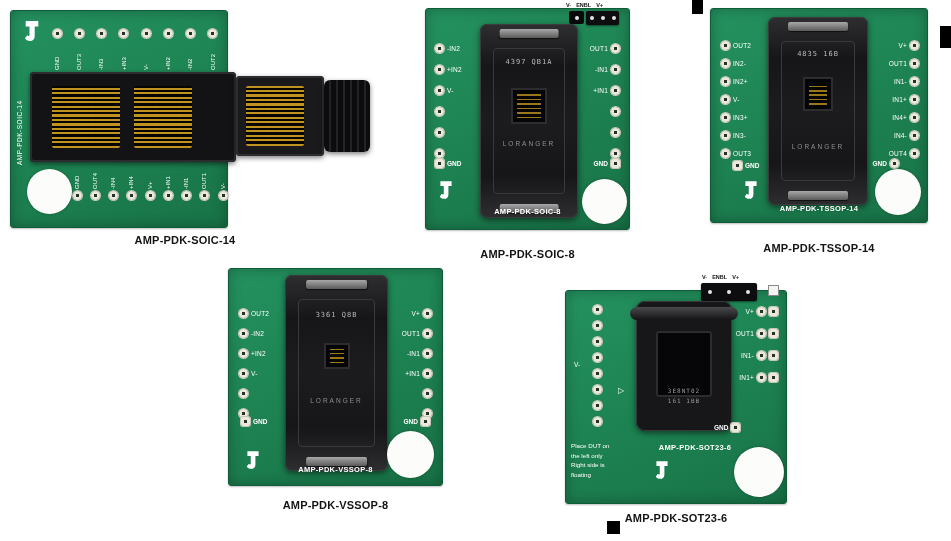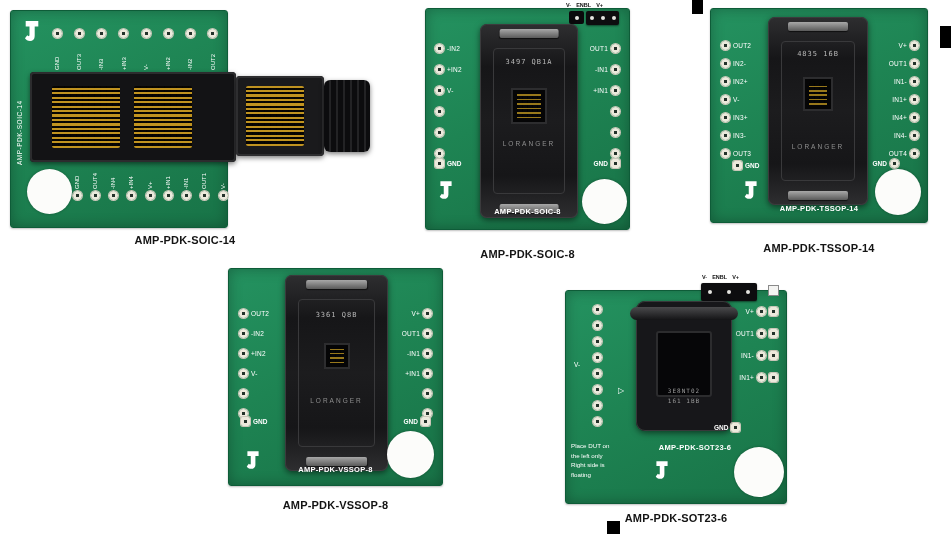--- a/index.html
+++ b/index.html
@@ -373,21 +373,21 @@
     <div class="gnd g2l">
       <span class="pad sq"></span>
       <span>GND</span>
     </div>
     <div class="gnd g2r">
       <span>GND</span>
       <span class="pad sq"></span>
     </div>
     <div class="clamshell cs2">
       <div class="clamp top"></div>
-      <div class="marking">3497 QB1A</div>
+      <div class="marking">4397 QB1A</div>
       <div class="cavity">
           <span class="goldpins"></span>
         </div>
       <div class="brand">LORANGER</div>
       <div class="clamp bot"></div>
     </div>
     <span class="ti-logo tl2">
       <svg viewBox="0 0 20 26" width="16" height="22">
           <path d="M3 2h14v6h-4v10.5c0 3.8-2.2 5.5-5.2 5.5-2.6 0-4.6-1.2-5.6-3l2.6-3.2c.7 1.1 2.4 1.5 2.4-.3V8H3z" fill="#ffffff"></path>
         </svg>

